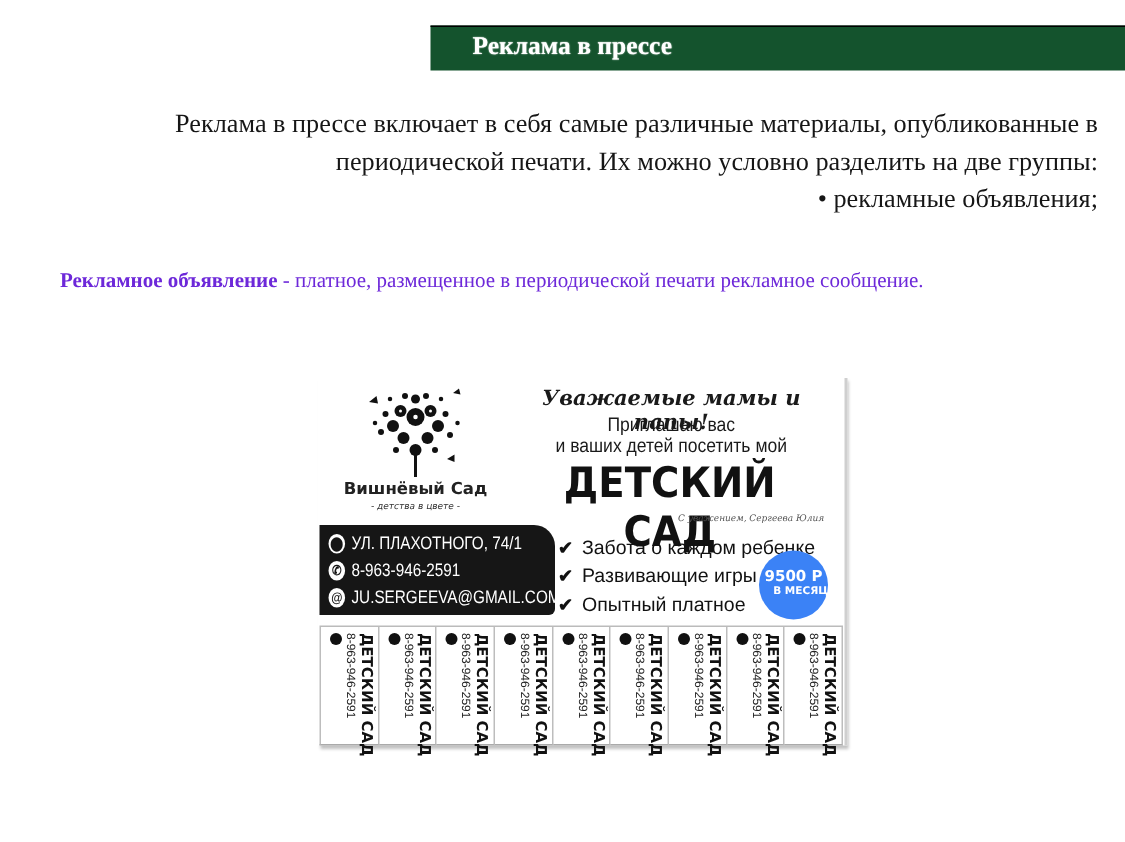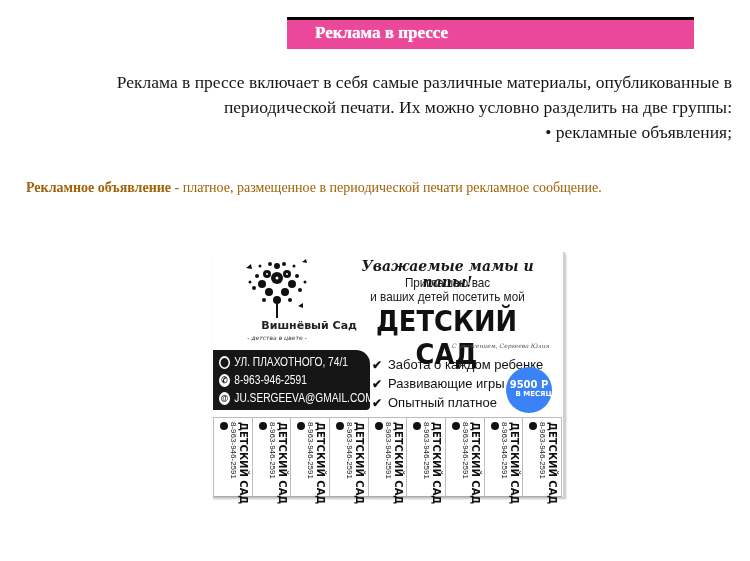--- a/index.html
+++ b/index.html
@@ -1,33 +1,33 @@
 <!DOCTYPE html>
 <html><head>
 <meta charset="utf-8">
 <style>
   html, body { margin:0; padding:0; }
   body { width:750px; height:561px; background:#ffffff; position:relative; overflow:hidden;
          font-family:"Liberation Serif", serif; color:#111; }
-  .header-bar { position:absolute; left:287px; top:17px; width:407px; height:29px; background:#ec4899;
-                border-top:3px solid #000000; }
+  .header-bar { position:absolute; left:287px; top:17px; width:463px; height:29px; background:#14532d;
+                border-top:1px solid #000000; }
   .header-title { position:absolute; left:28px; top:3px; color:#ffffff; font-weight:bold; font-size:17px;
                   font-family:"Liberation Serif", serif; text-shadow:0 0 1px #fff; }
   .body-text { position:absolute; left:27px; top:70px; width:705px; font-size:17.5px; line-height:25px; color:#161616; }
   .body-text p { margin:0;text-align:right; }
   .indent { text-indent:44px; }
-  .definition { position:absolute; left:26px; top:180px; width:700px; font-size:14px; color:#a16207; }
+  .definition { position:absolute; left:40px; top:180px; width:700px; font-size:14px; color:#6d28d9; }
   .definition b { font-weight:bold; }
 
   
   .ad { position:absolute; left:212px; top:252px; width:351px; height:245px; background:#fff;
         border-right:2px solid #cfcfcf; box-shadow:1px 2px 2px rgba(0,0,0,0.25); }
   .logo { position:absolute; left:10px; top:4px; width:110px; height:96px; }
-  .logo-name { position:absolute; left:0; top:63px; width:110px; text-align:right;
-               font-family:"DejaVu Sans", sans-serif; font-weight:bold; font-size:11px; color:#222;margin-left:25px; }
+  .logo-name { position:absolute; left:0; top:63px; width:110px; text-align:center;
+               font-family:"DejaVu Sans", sans-serif; font-weight:bold; font-size:11px; color:#222; }
   .logo-tag { position:absolute; left:0; top:78px; width:110px; text-align:center;
               font-family:"DejaVu Sans", sans-serif; font-size:6px; color:#333; font-style:italic; }
   .greeting { position:absolute; left:128px; top:6px; width:215px; text-align:center;
               font-family:"DejaVu Serif", serif; font-style:italic; font-weight:bold; font-size:14px; color:#1a1a1a; }
   .invite { position:absolute; left:128px; top:24px; width:215px; text-align:center;
             font-family:"Liberation Sans", sans-serif; font-size:13px; line-height:14px; color:#1a1a1a; transform:scaleX(0.9); }
   .kindergarten { position:absolute; left:122px; top:53px; width:225px; text-align:center;
                   font-family:"DejaVu Sans", sans-serif; font-weight:bold; font-size:28px; letter-spacing:0px; color:#111;
                   transform:scaleX(0.92); }
   .signature { position:absolute; left:240px; top:90px; font-family:"DejaVu Serif", serif; font-style:italic; font-size:6px; color:#555; }

